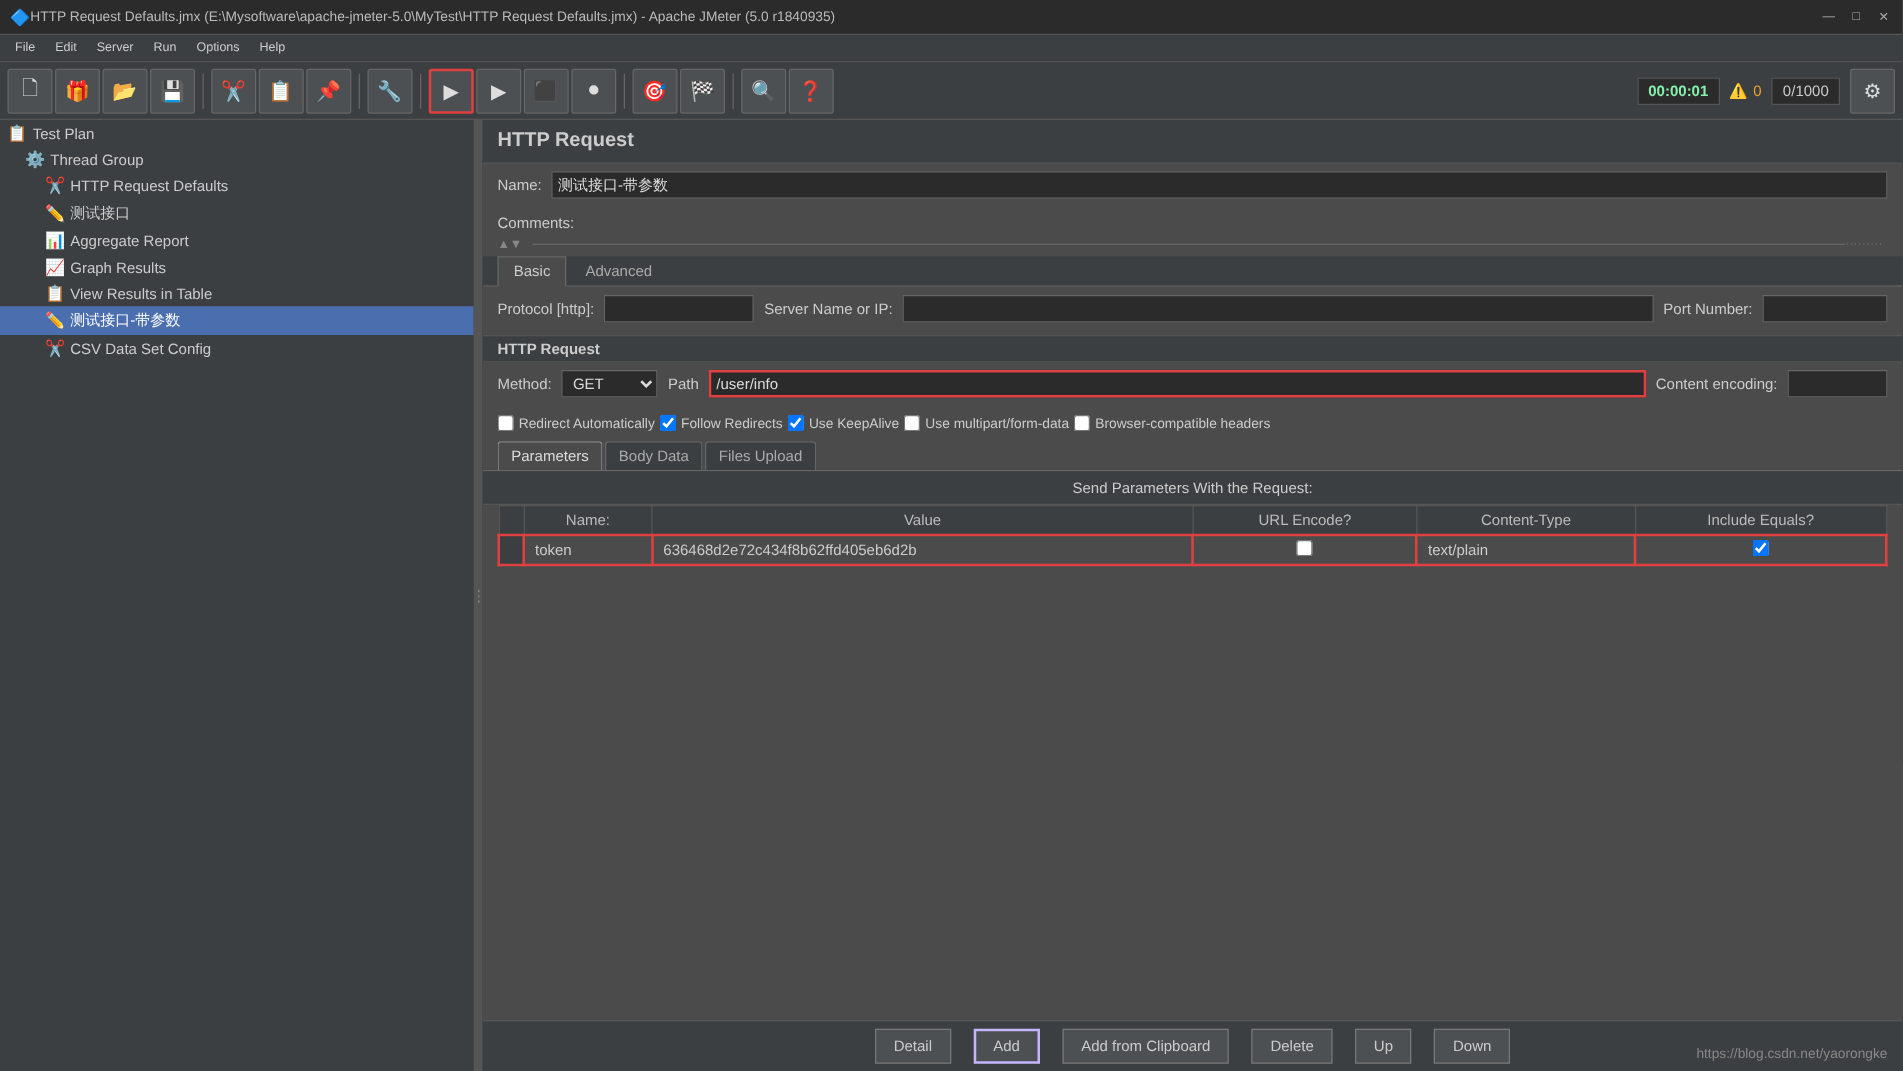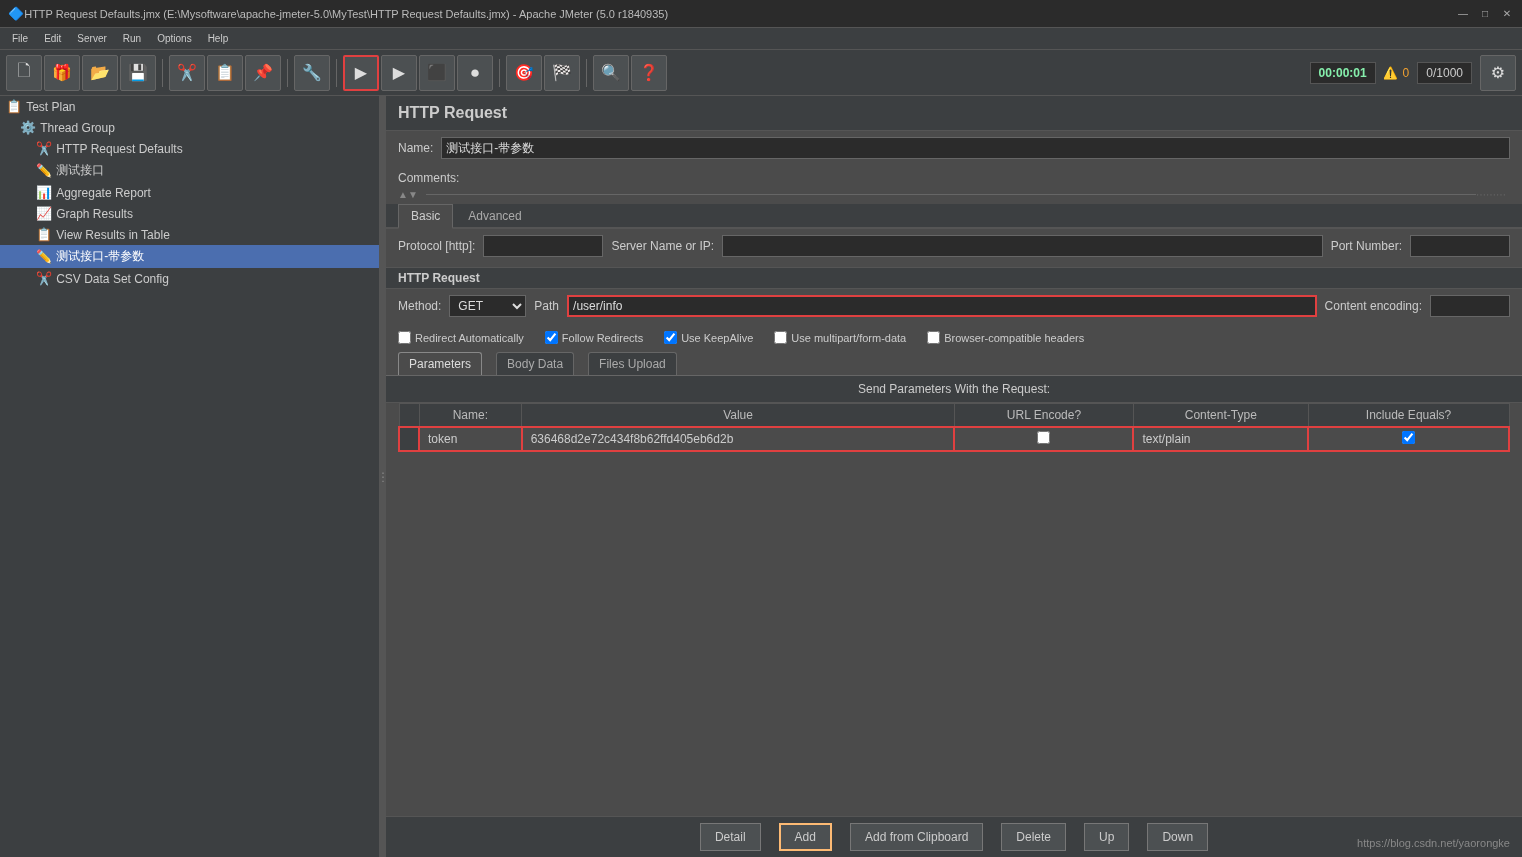--- a/index.html
+++ b/index.html
@@ -49,32 +49,32 @@
 
     .section-title { color: #ccc; font-size: 12px; font-weight: bold; background: #3c3f41; padding: 3px 12px; border-bottom: 1px solid #555; border-top: 1px solid #555; }
 
     
     .tab-bar { display: flex; align-items: flex-end; background: #3c3f41; padding: 0 12px; border-bottom: 2px solid #555; }
     .tab { padding: 4px 12px; cursor: pointer; color: #aaa; font-size: 12px; border: 1px solid transparent; border-bottom: none; margin-right: 2px; }
     .tab.active { background: #4b4b4b; color: #ccc; border-color: #666; border-bottom: 2px solid #4b4b4b; margin-bottom: -2px; }
 
     
     .inner-tab-bar { display: flex; padding: 4px 12px 0; background: #4b4b4b; border-bottom: 1px solid #666; }
-    .inner-tab { padding: 4px 10px; cursor: pointer; color: #aaa; font-size: 12px; border: 1px solid #666; border-bottom: none; margin-right: 14px; background: #3c3f41; border-radius: 3px 3px 0 0; }
+    .inner-tab { padding: 4px 10px; cursor: pointer; color: #aaa; font-size: 12px; border: 1px solid #666; border-bottom: none; margin-right: 2px; background: #3c3f41; border-radius: 3px 3px 0 0; }
     .inner-tab.active { background: #4b4b4b; color: #ddd; border-color: #888; }
 
     
     .params-table { width: 100%; border-collapse: collapse; font-size: 12px; }
     .params-table th { background: #3c3f41; color: #bbb; padding: 4px 8px; text-align: center; border: 1px solid #555; font-weight: normal; }
     .params-table td { padding: 3px 8px; border: 1px solid #555; color: #ccc; background: #4b4b4b; }
     .params-table tr.highlighted td { border: 2px solid #e04040; }
     .params-table td.row-num { background: #3c3f41; text-align: center; width: 20px; }
 
     
-    .checkbox-row { display: flex; align-items: center; gap: 21px; padding: 4px 12px; }
+    .checkbox-row { display: flex; align-items: center; gap: 4px; padding: 4px 12px; }
     .check-item { display: flex; align-items: center; gap: 4px; cursor: pointer; color: #ccc; font-size: 11px; }
     .check-item input[type=checkbox] { cursor: pointer; }
 
     
     .method-select { background: #2b2b2b; border: 1px solid #666; color: #ddd; padding: 2px 4px; font-size: 12px; height: 22px; }
 
     
     #bottom-bar { background: #3c3f41; border-top: 1px solid #555; padding: 6px 12px; display: flex; align-items: center; justify-content: center; gap: 18px; }
     .bottom-btn { background: #4c5052; border: 1px solid #777; color: #ccc; padding: 4px 14px; font-size: 12px; cursor: pointer; height: 28px; }
     .bottom-btn.highlighted { border: 2px solid #e04040; }
@@ -295,21 +295,21 @@
             <td style="text-align:center;"><input type="checkbox" style=""></td>
             <td>text/plain</td>
             <td style="text-align:center;"><input type="checkbox" checked="" style=""></td>
           </tr>
         </tbody>
       </table>
     </div>
 
     <div id="bottom-bar">
       <button class="bottom-btn">Detail</button>
-      <button class="bottom-btn highlighted" style="border:2px solid #fdba74;">Add</button>
+      <button class="bottom-btn highlighted" style="border:2px solid #c4b5fd;">Add</button>
       <button class="bottom-btn">Add from Clipboard</button>
       <button class="bottom-btn">Delete</button>
       <button class="bottom-btn">Up</button>
       <button class="bottom-btn">Down</button>
     </div>
   </div>
 </div>
 
 <div id="watermark">https://blog.csdn.net/yaorongke</div>
 

